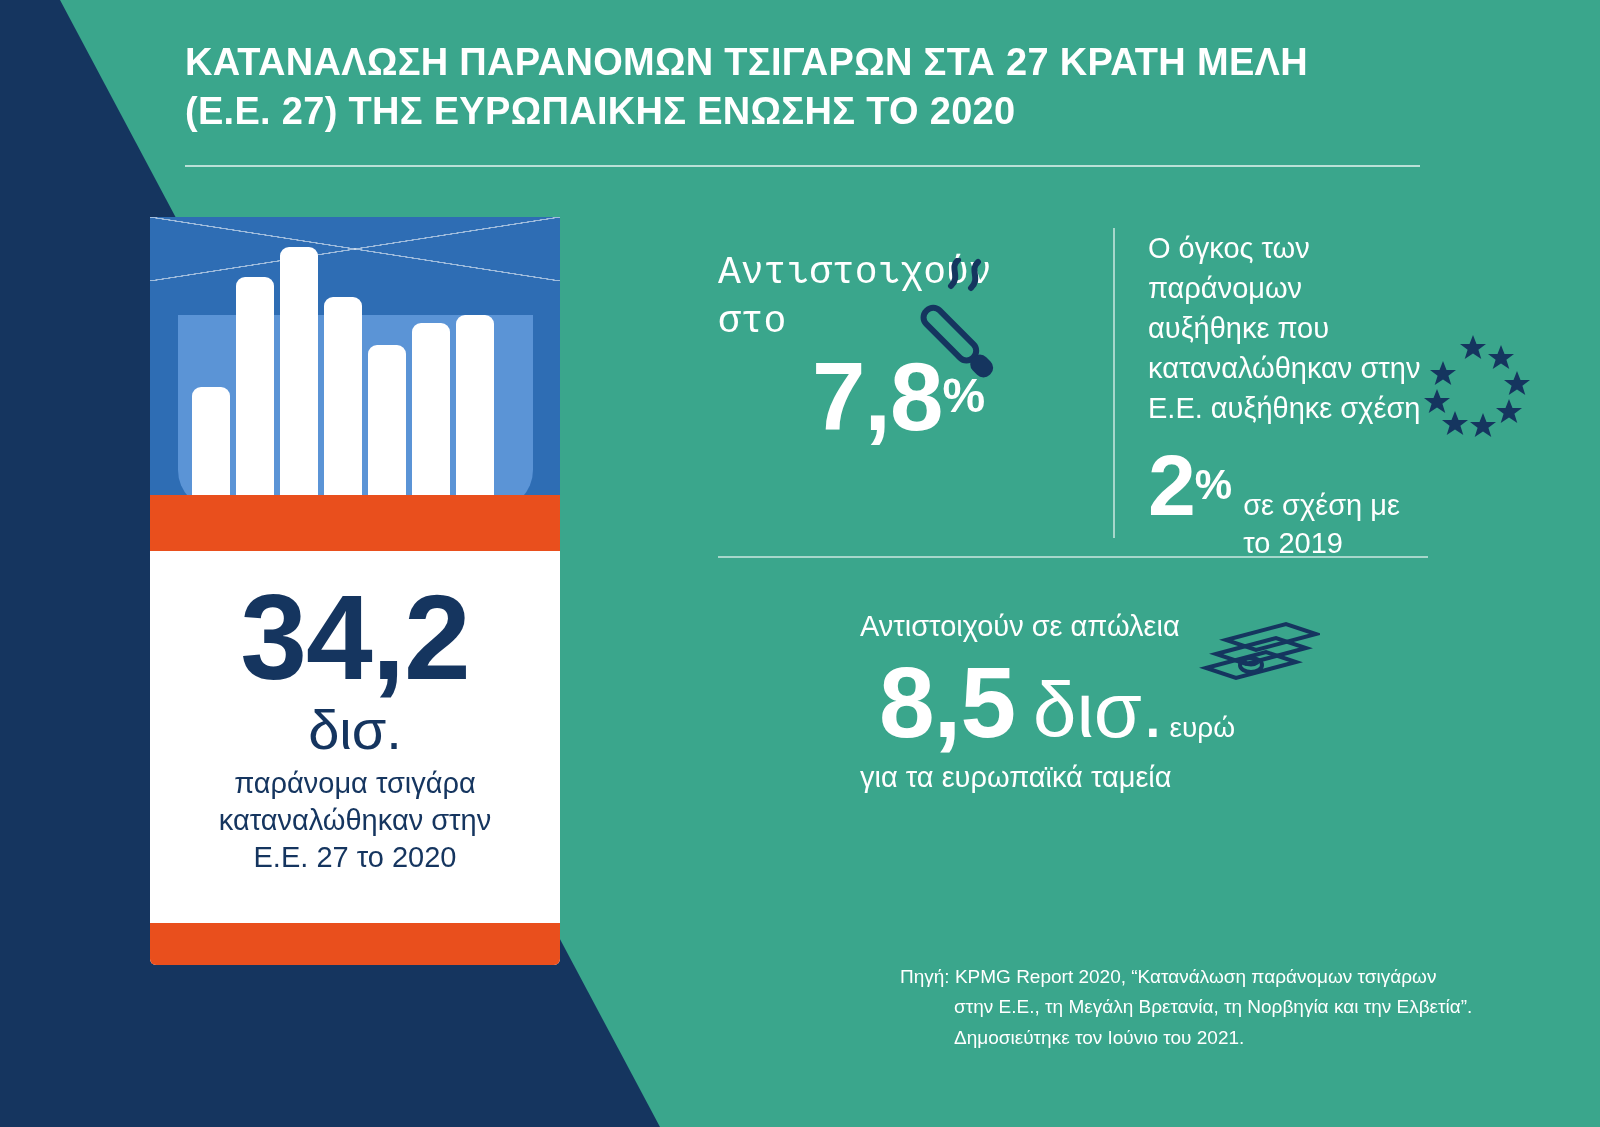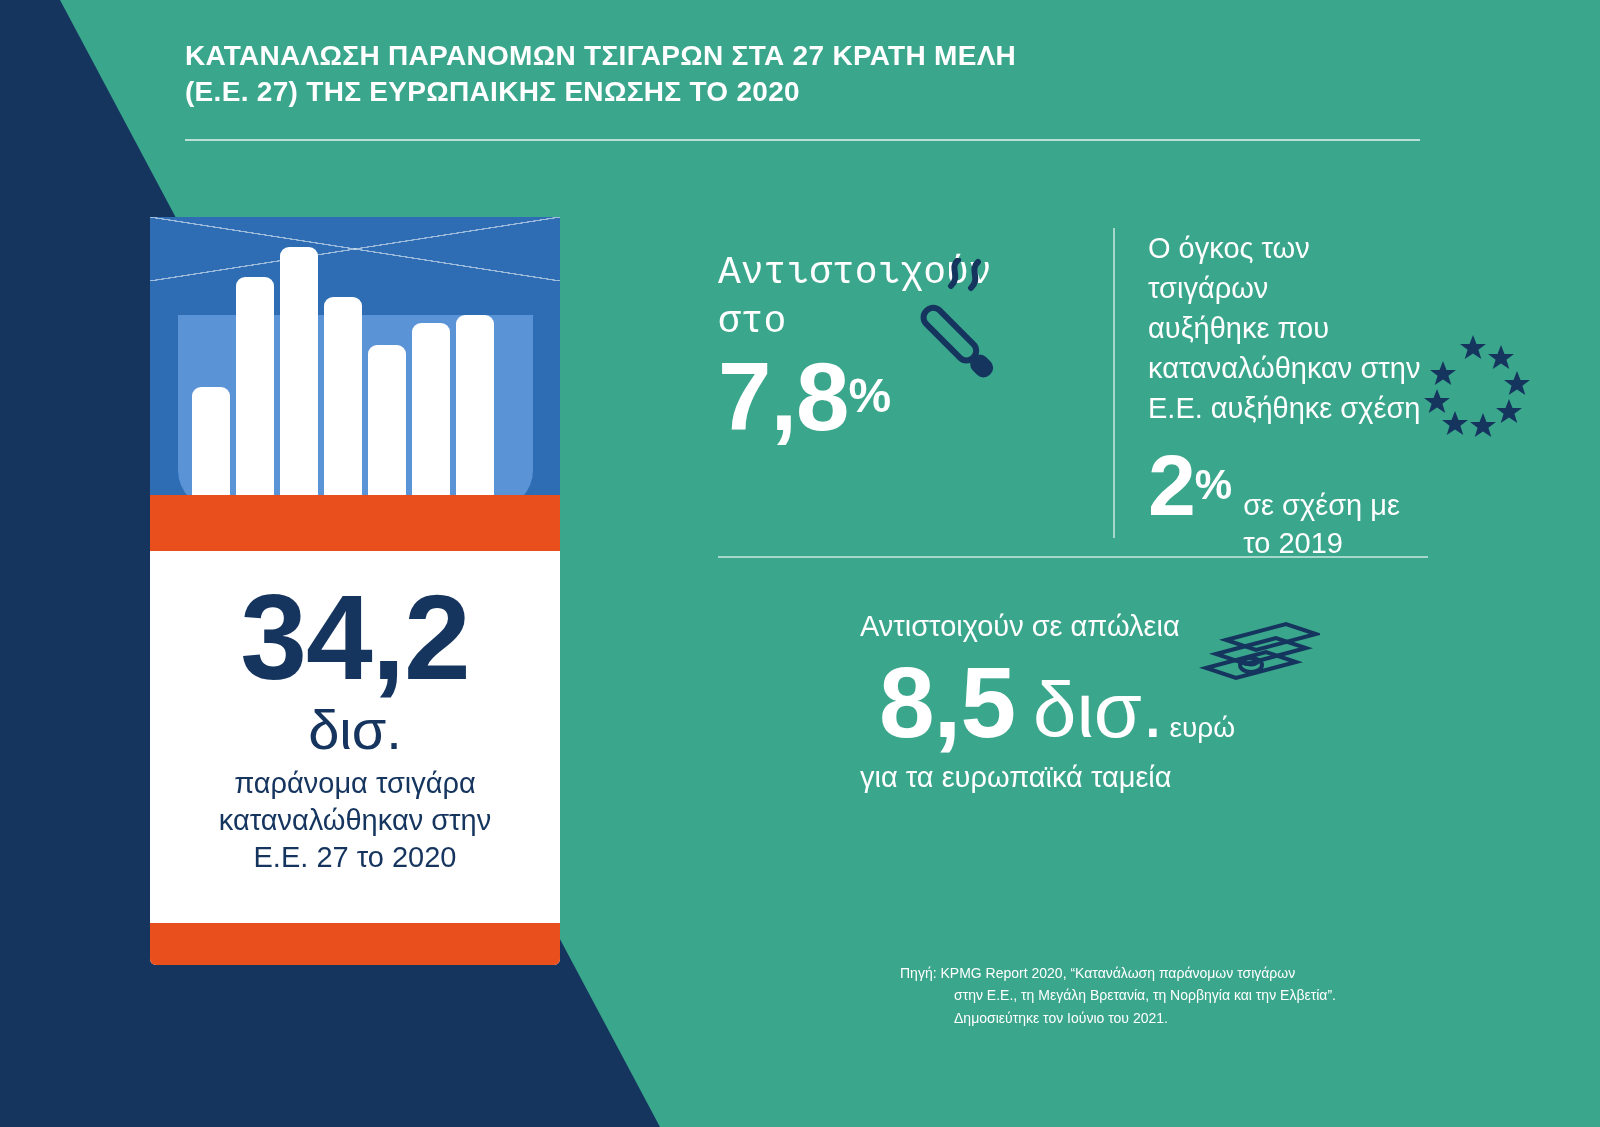--- a/index.html
+++ b/index.html
@@ -37,21 +37,21 @@
   
   .header {
     position: absolute;
     left: 185px;
     top: 38px;
     width: 1240px;
   }
   .header h1 {
     margin: 0;
     color: #ffffff;
-    font-size: 28px;
+    font-size: 38px;
     line-height: 1.30;
     font-weight: bold;
     letter-spacing: 0.3px;
   }
   .header .rule {
     margin-top: 28px;
     height: 2px;
     width: 1235px;
     background: rgba(255,255,255,0.65);
   }
@@ -173,21 +173,21 @@
     width: 710px;
     height: 2px;
     background: rgba(255,255,255,0.55);
   }
 
   .stat { position: absolute; color: #ffffff; }
 
   
   .stat1 { left: 718px; top: 248px; width: 360px; }
   .stat1 .lead { font-size: 38px; line-height: 1.3; font-family: Liberation Mono, monospace; }
-  .stat1 .big { font-size: 96px; font-weight: bold; line-height: 1.0; margin-top: 2px; letter-spacing: -1px; }
+  .stat1 .big { font-size: 96px; font-weight: bold; line-height: 1.0; margin-top: 2px; letter-spacing: -1px; text-align: center; }
   .stat1 .big .pct { font-size: 48px; font-weight: bold; vertical-align: 18px; }
   .stat1 .sub { font-size: 29px; line-height: 1.32; margin-top: 14px; }
   .cig-icon {
     position: absolute;
     left: 185px;
     top: 10px;
     width: 110px;
     height: 130px;
   }
 
@@ -222,21 +222,21 @@
     height: 80px;
   }
 
   
   .source {
     position: absolute;
     left: 900px;
     top: 962px;
     width: 620px;
     color: #ffffff;
-    font-size: 14px;
+    font-size: 19px;
     line-height: 1.6;
   }
   .source .l2, .source .l3 { padding-left: 54px; }
 </style>
 </head>
 <body>
 
 <div id="stage">
 
   <div class="wedge"></div>
@@ -297,21 +297,21 @@
       <g transform="rotate(45 55 85)">
         <rect x="10" y="75" width="66" height="19" rx="9" fill="none" stroke="#15355f" stroke-width="6"></rect>
         <rect x="76" y="75" width="24" height="19" rx="9" fill="#15355f"></rect>
       </g>
     </svg>
   </div>
 
   <div class="stat stat2">
     <div class="lead">
       <span>Ο όγκος των</span><br>
-      <span>τσιγάρων</span><br>
+      <span>παράνομων</span><br>
       <span>αυξήθηκε που</span><br>
       <span>καταναλώθηκαν στην</span><br>
       <span>Ε.Ε. αυξήθηκε σχέση</span>
     </div>
     <div class="row">
       <div class="big">
         <span>2</span><span class="pct">%</span>
       </div>
       <div class="tail">
         <span>σε σχέση με</span><br>

